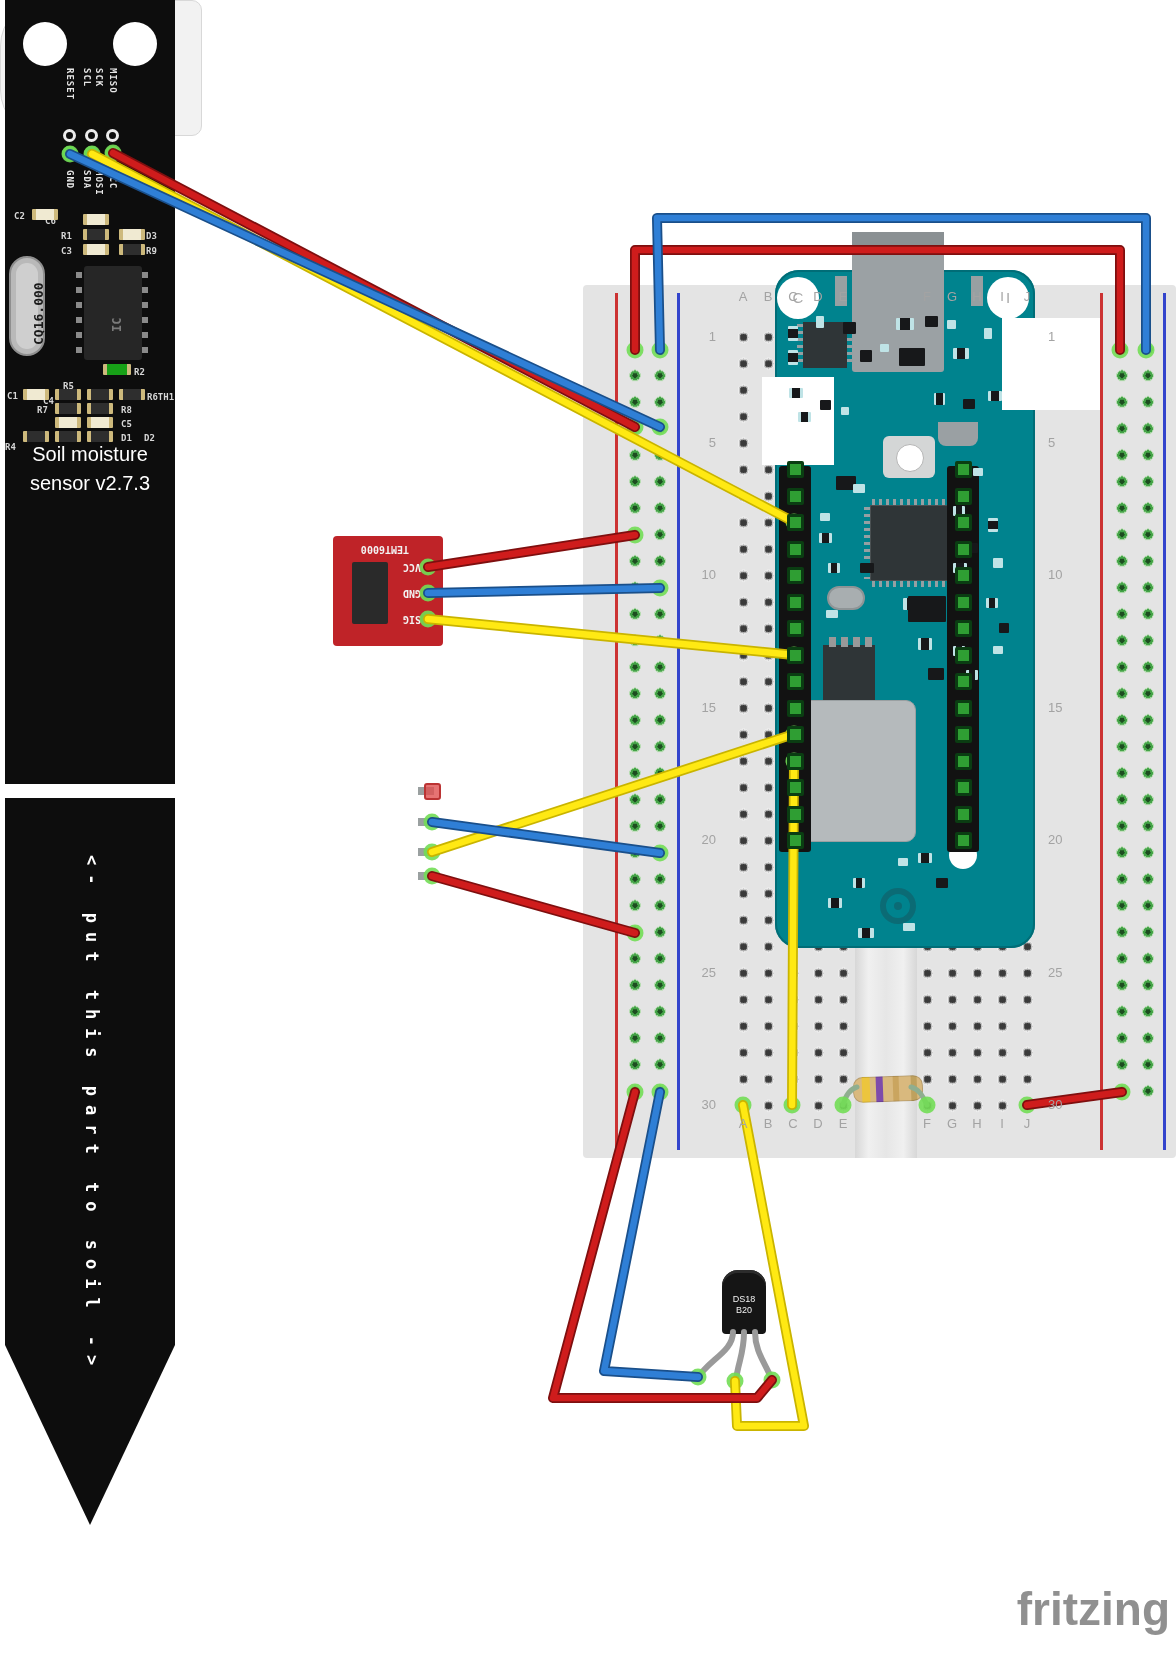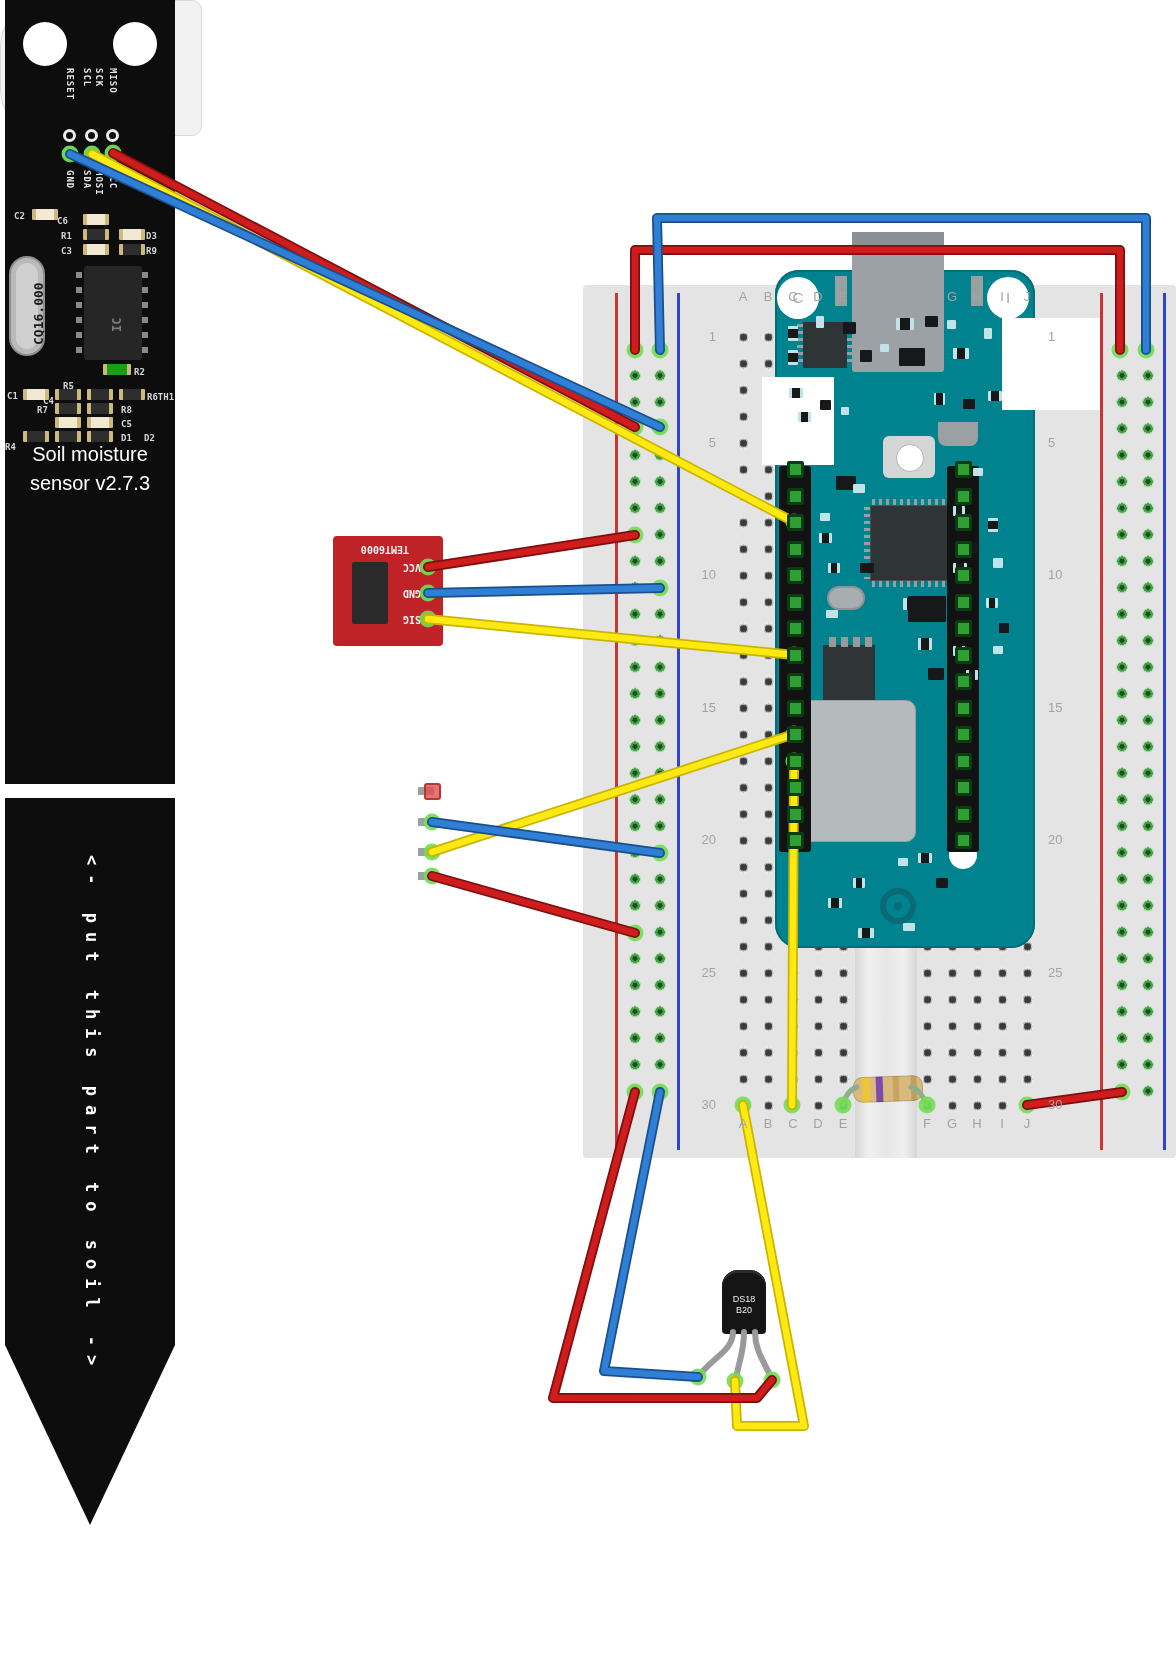--- a/index.html
+++ b/index.html
@@ -207,21 +207,21 @@
     <div class="abs circ" style="left:100px;top:146px;width:15px;height:15px;background:#101010;border:3px solid #3fae3f;box-sizing:border-box;"></div>
   <div class="vtext" style="left: 69.5px; top: 68px;">RESET</div>
       <div class="vtext" style="left: 86.5px; top: 68px;">SCL</div>
       <div class="vtext" style="left: 98.5px; top: 68px;">SCK</div>
       <div class="vtext" style="left: 112.5px; top: 68px;">MISO</div>
       <div class="vtext" style="left: 69.5px; top: 170px;">GND</div>
       <div class="vtext" style="left: 86.5px; top: 170px;">SDA</div>
       <div class="vtext" style="left: 98.5px; top: 170px;">MOSI</div>
       <div class="vtext" style="left: 112.5px; top: 170px;">VCC</div>
       <div class="reflabel" style="left: 9px; top: 211px;">C2</div>
-      <div class="reflabel" style="left: 52px; top: 216px;">C6</div>
+      <div class="reflabel" style="left: 40px; top: 216px;">C6</div>
       <div class="reflabel" style="left: 56px; top: 231px;">R1</div>
       <div class="reflabel" style="left: 141px; top: 231px;">D3</div>
       <div class="reflabel" style="left: 56px; top: 246px;">C3</div>
       <div class="reflabel" style="left: 141px; top: 246px;">R9</div>
       <div class="reflabel" style="left: 129px; top: 367px;">R2</div>
       <div class="reflabel" style="left: 58px; top: 381px;">R5</div>
       <div class="reflabel" style="left: 2px; top: 391px;">C1</div>
       <div class="reflabel" style="left: 142px; top: 392px;">R6TH1</div>
       <div class="reflabel" style="left: 32px; top: 405px;">R7</div>
       <div class="reflabel" style="left: 116px; top: 405px;">R8</div>
@@ -353,20 +353,21 @@
       <g>
         <path d="M432,822 L660,853" stroke="#1a4f8a" stroke-width="10" fill="none" stroke-linecap="round" stroke-linejoin="round"></path>
         <path d="M432,822 L660,853" stroke="#2f7fd6" stroke-width="6.5" fill="none" stroke-linecap="round" stroke-linejoin="round"></path>
       </g>
       <g>
         <path d="M660,1092 L604,1371 L698,1377" stroke="#1a4f8a" stroke-width="10" fill="none" stroke-linecap="round" stroke-linejoin="round"></path>
         <path d="M660,1092 L604,1371 L698,1377" stroke="#2f7fd6" stroke-width="6.5" fill="none" stroke-linecap="round" stroke-linejoin="round"></path>
       </g>
     </svg>
 
+  <div id="watermark">fritzing</div>
 <div class="bb-letter abs" style="left: 733px; top: 289px;">A</div>
     <div class="bb-letter abs" style="left: 733px; top: 1116px;">A</div>
     <div class="bb-letter abs" style="left: 758px; top: 289px;">B</div>
     <div class="bb-letter abs" style="left: 758px; top: 1116px;">B</div>
     <div class="bb-letter abs" style="left: 783px; top: 289px;">C</div>
     <div class="bb-letter abs" style="left: 783px; top: 1116px;">C</div>
     <div class="bb-letter abs" style="left: 808px; top: 289px;">D</div>
     <div class="bb-letter abs" style="left: 808px; top: 1116px;">D</div>
     <div class="bb-letter abs" style="left: 833px; top: 289px;">E</div>
     <div class="bb-letter abs" style="left: 833px; top: 1116px;">E</div>

